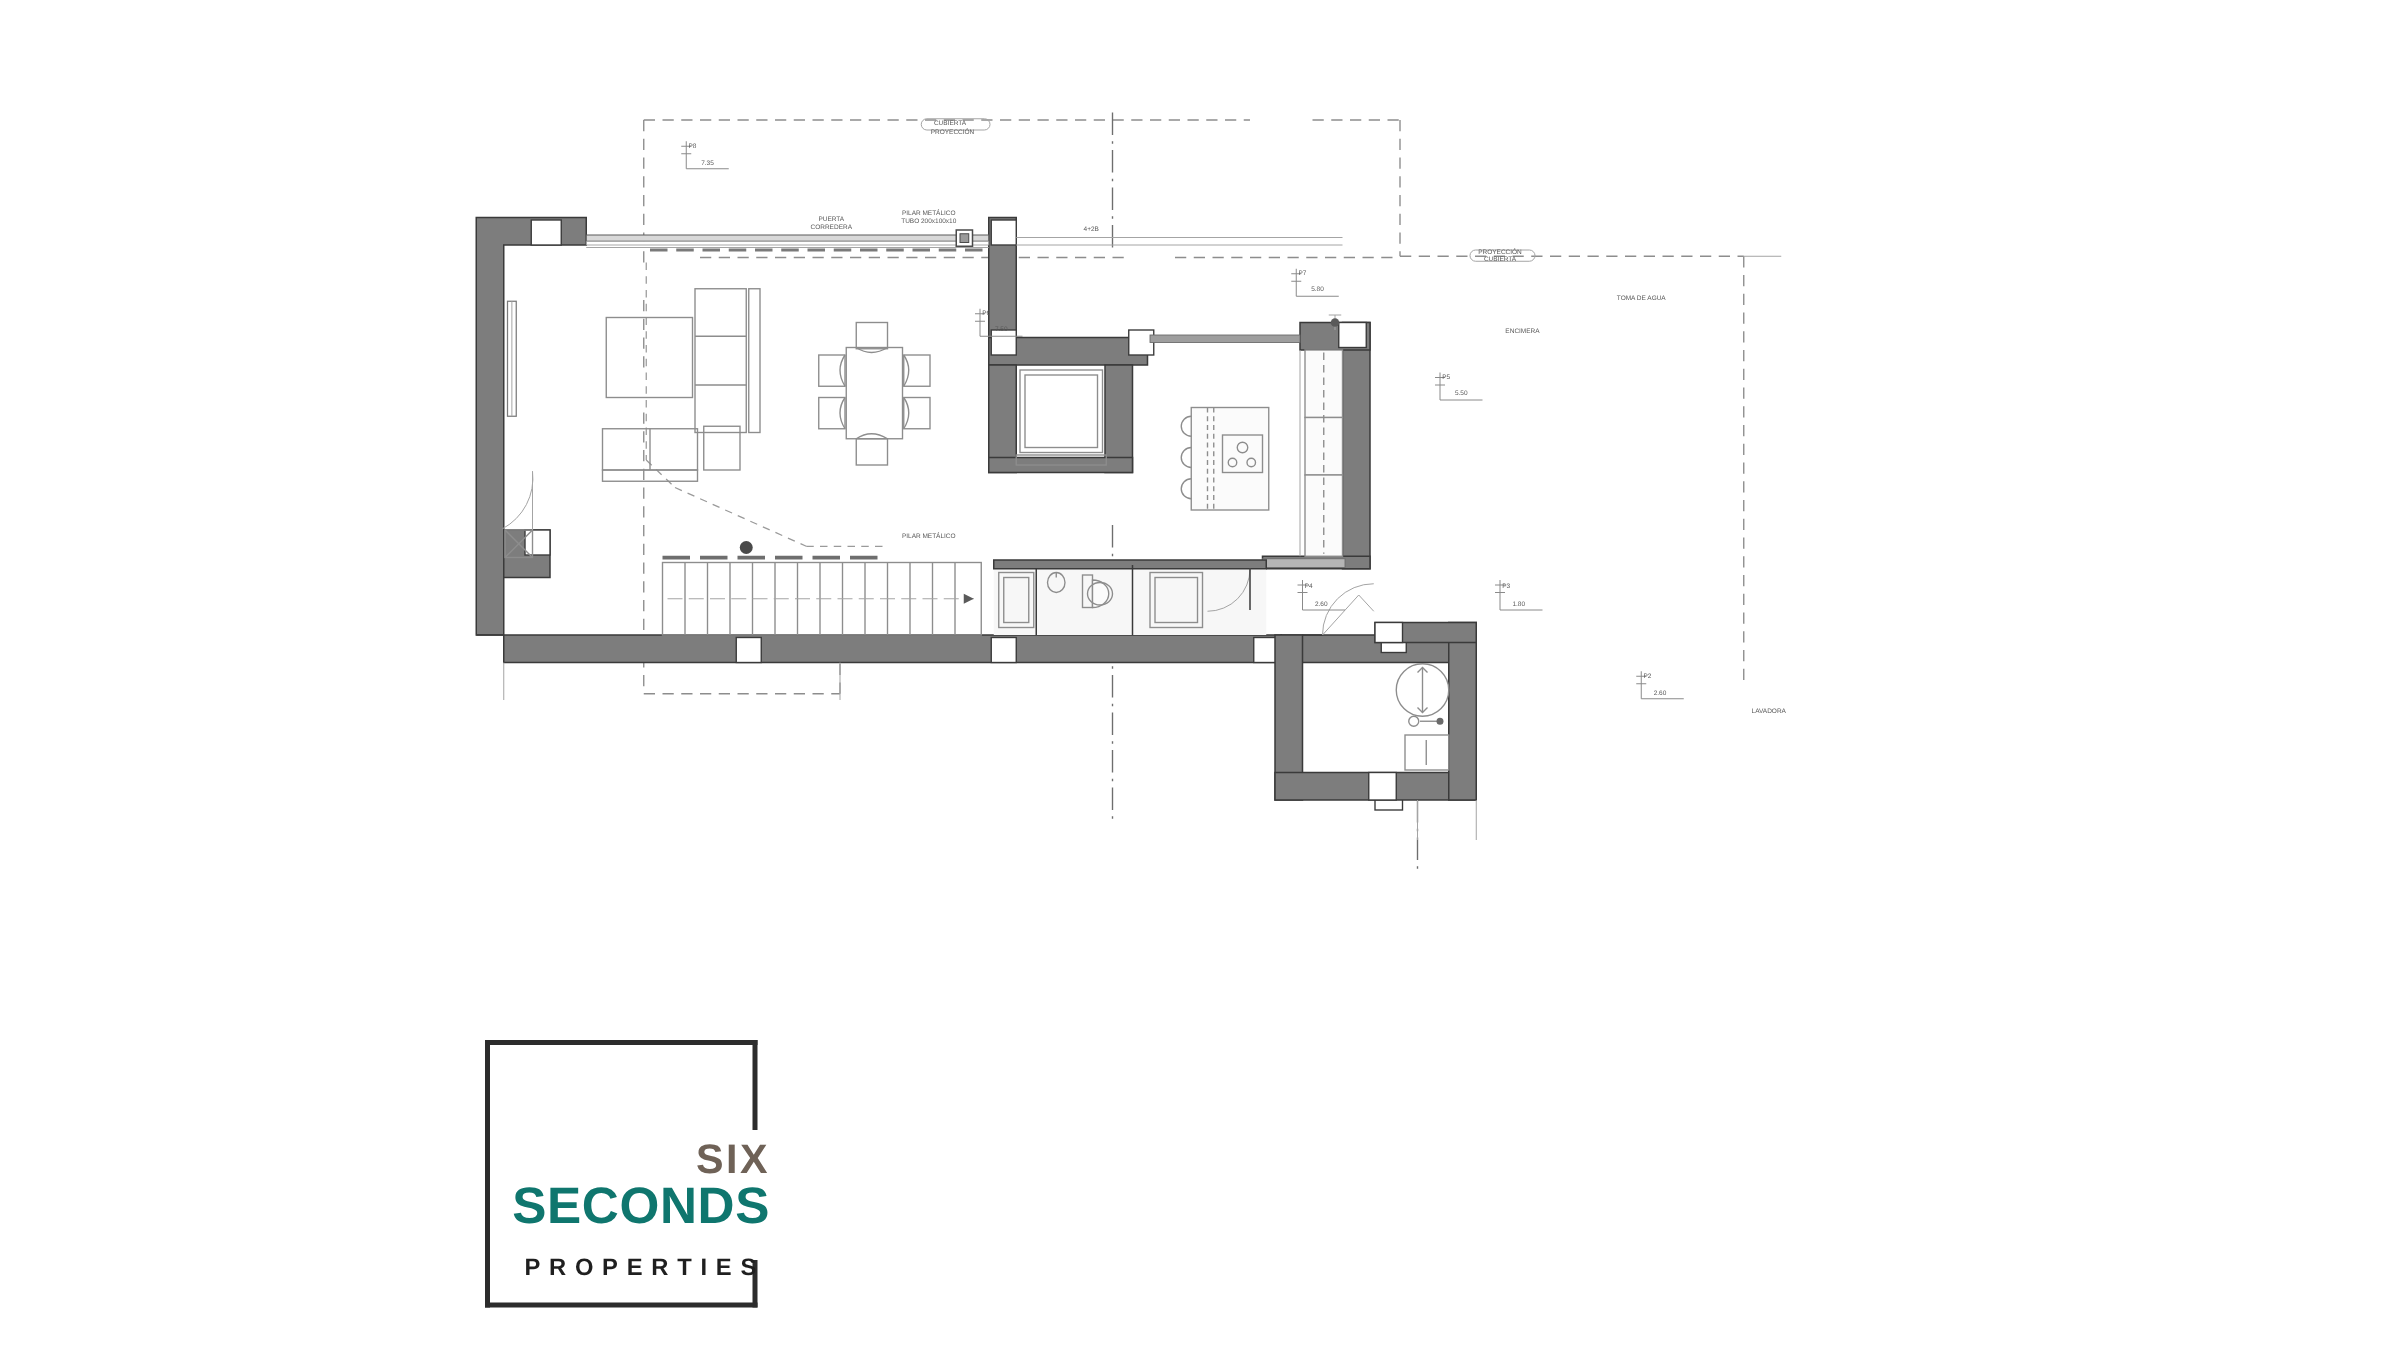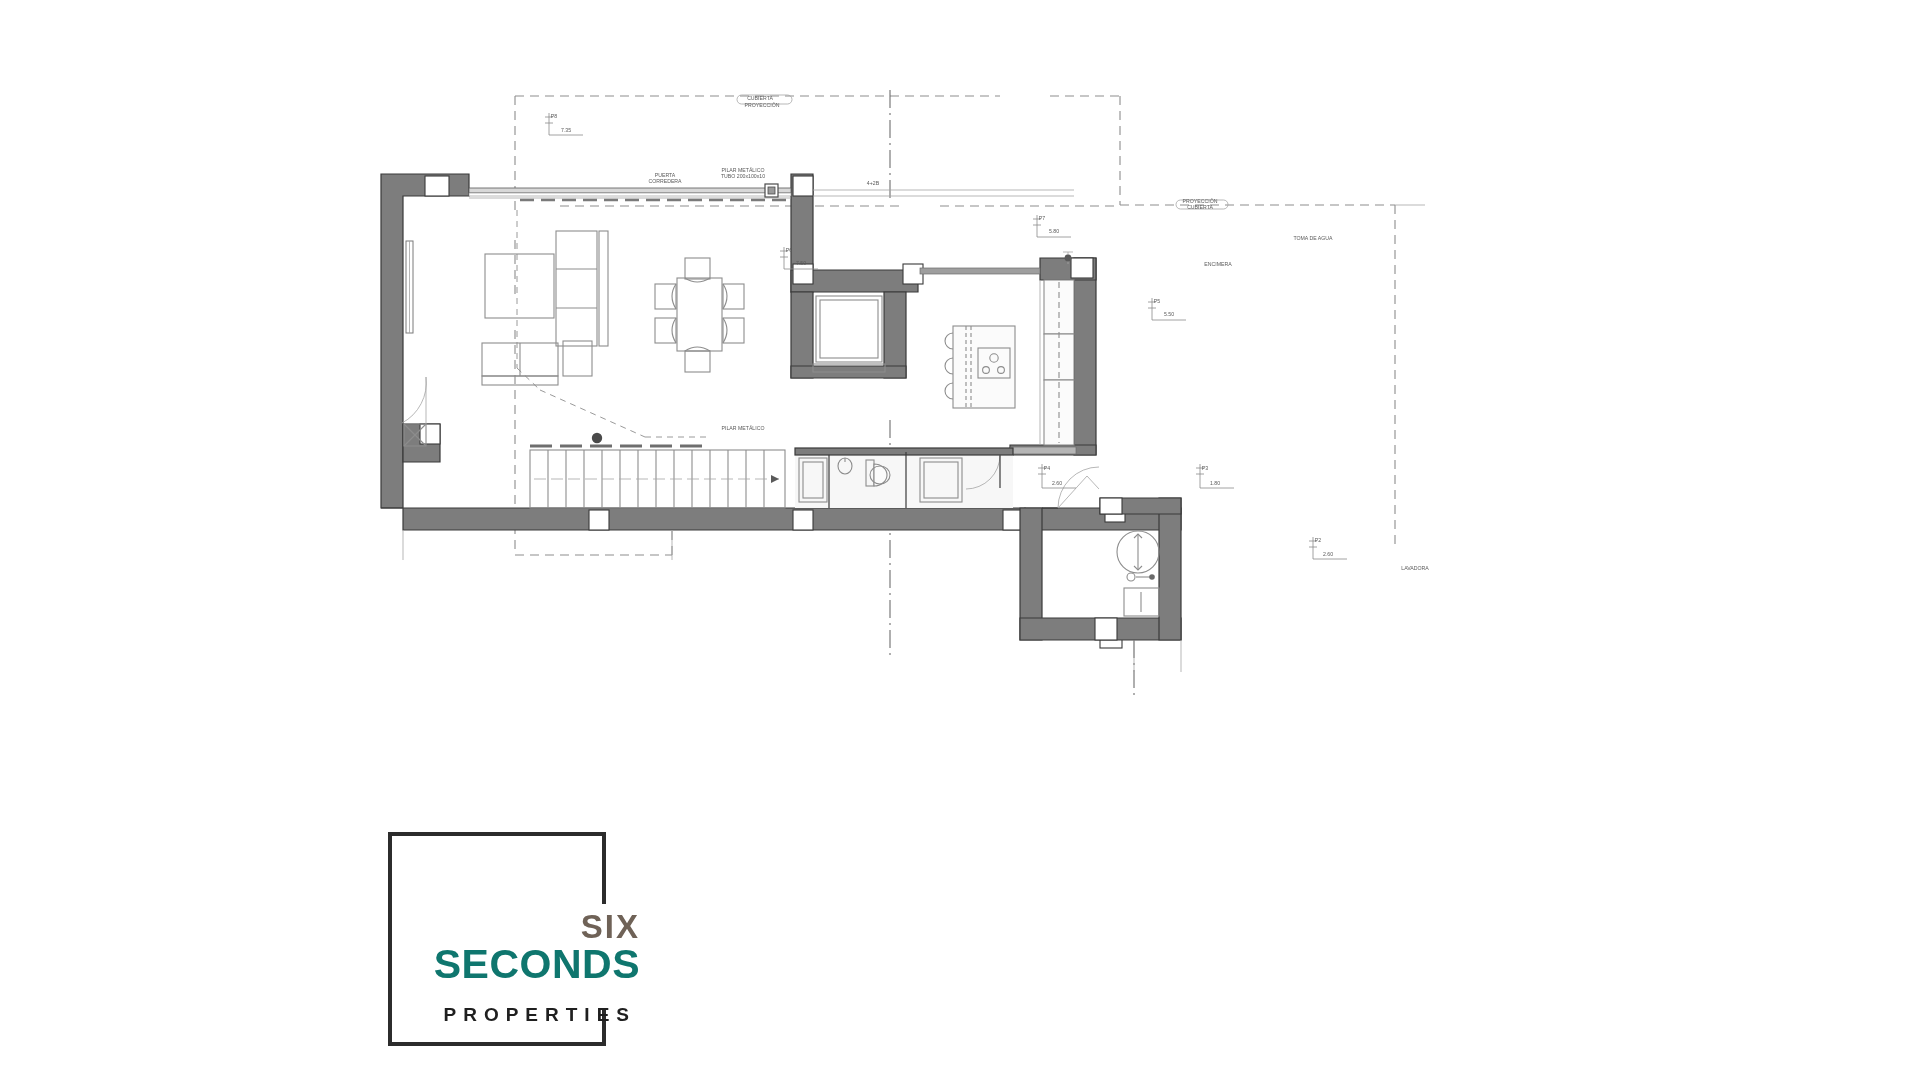--- a/index.html
+++ b/index.html
@@ -36,21 +36,21 @@
     pointer-events: none;
   }
   .lf-left   { position:absolute; left:0; top:0; width:4px; height:214px; background:#2c2c2c; }
   .lf-bottom { position:absolute; left:0; bottom:0; width:218px; height:4px; background:#2c2c2c; }
   .lf-top    { position:absolute; left:0; top:0; width:218px; height:4px; background:#2c2c2c; }
   .lf-right-top { position:absolute; right:0; top:0; width:4px; height:72px; background:#2c2c2c; }
   .lf-right-bot { position:absolute; right:0; bottom:0; width:4px; height:38px; background:#2c2c2c; }
 
   .logo-text {
     position: absolute;
-    left: 0; top: 0; width: 100%; height: 100%; margin-left: 24px;
+    left: 0; top: 0; width: 100%; height: 100%;
   }
   .logo-six {
     position: absolute;
     right: -10px; top: 78px;
     font-size: 33px;
     font-weight: 700;
     letter-spacing: 2px;
     color: #6f6257;
     line-height: 1;
     font-family: "Liberation Sans", sans-serif;

